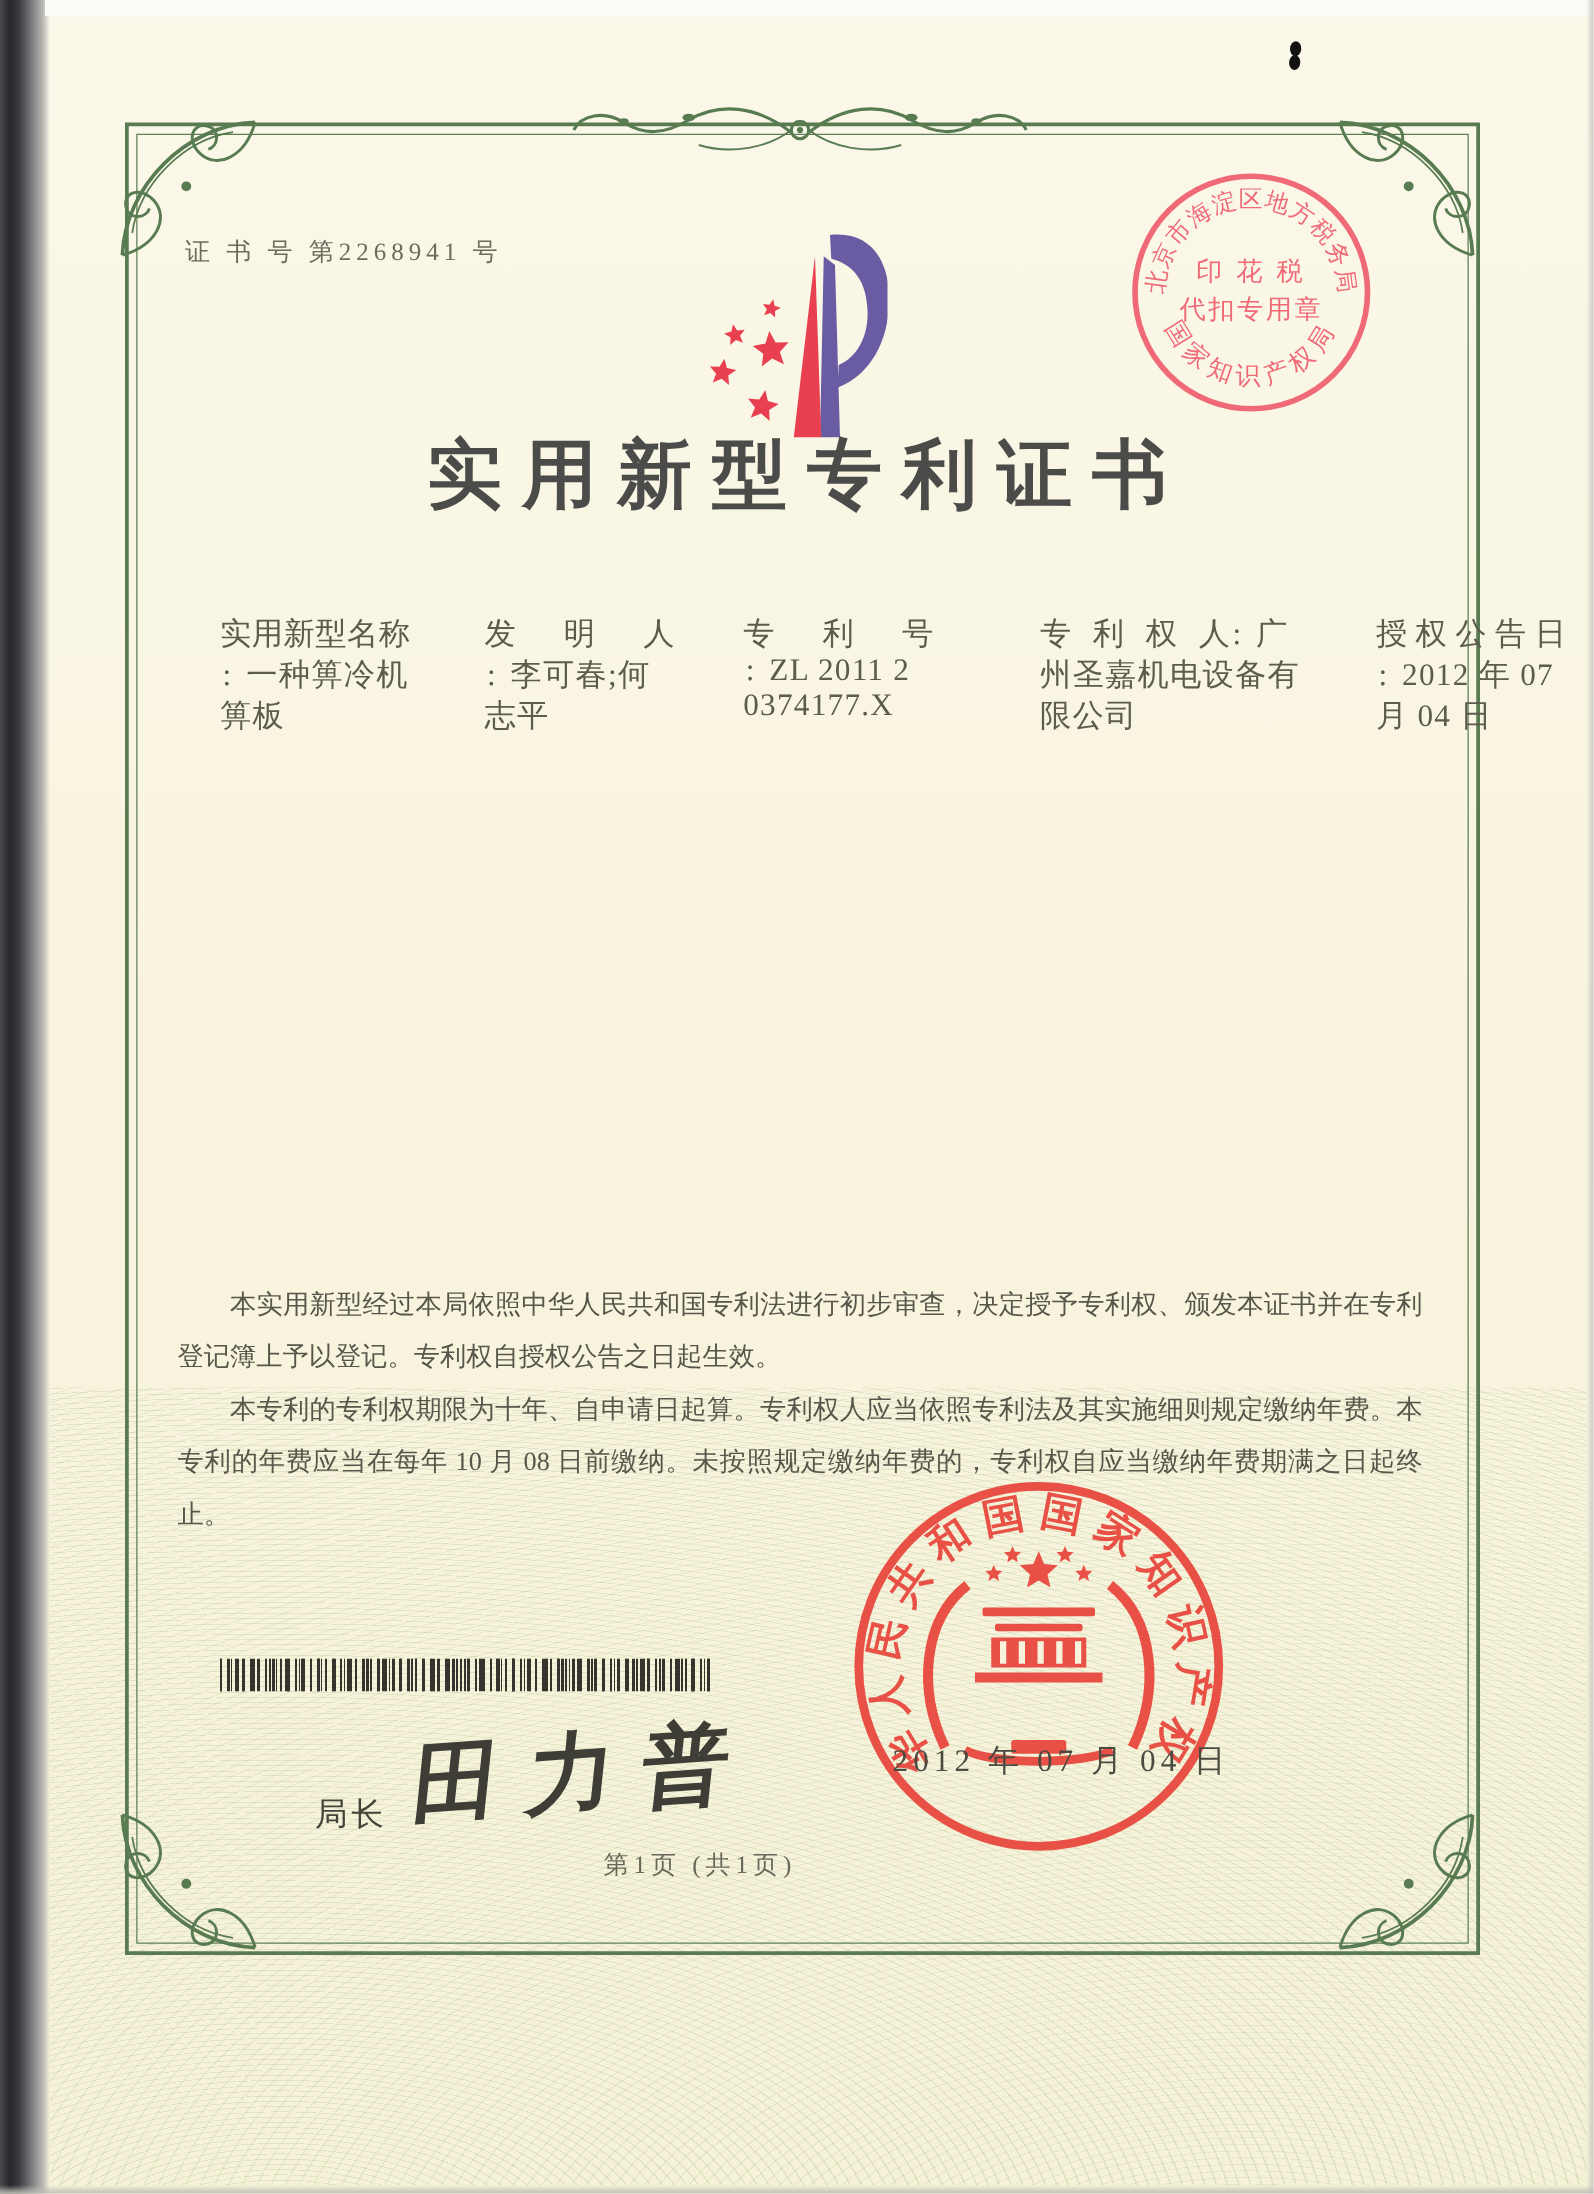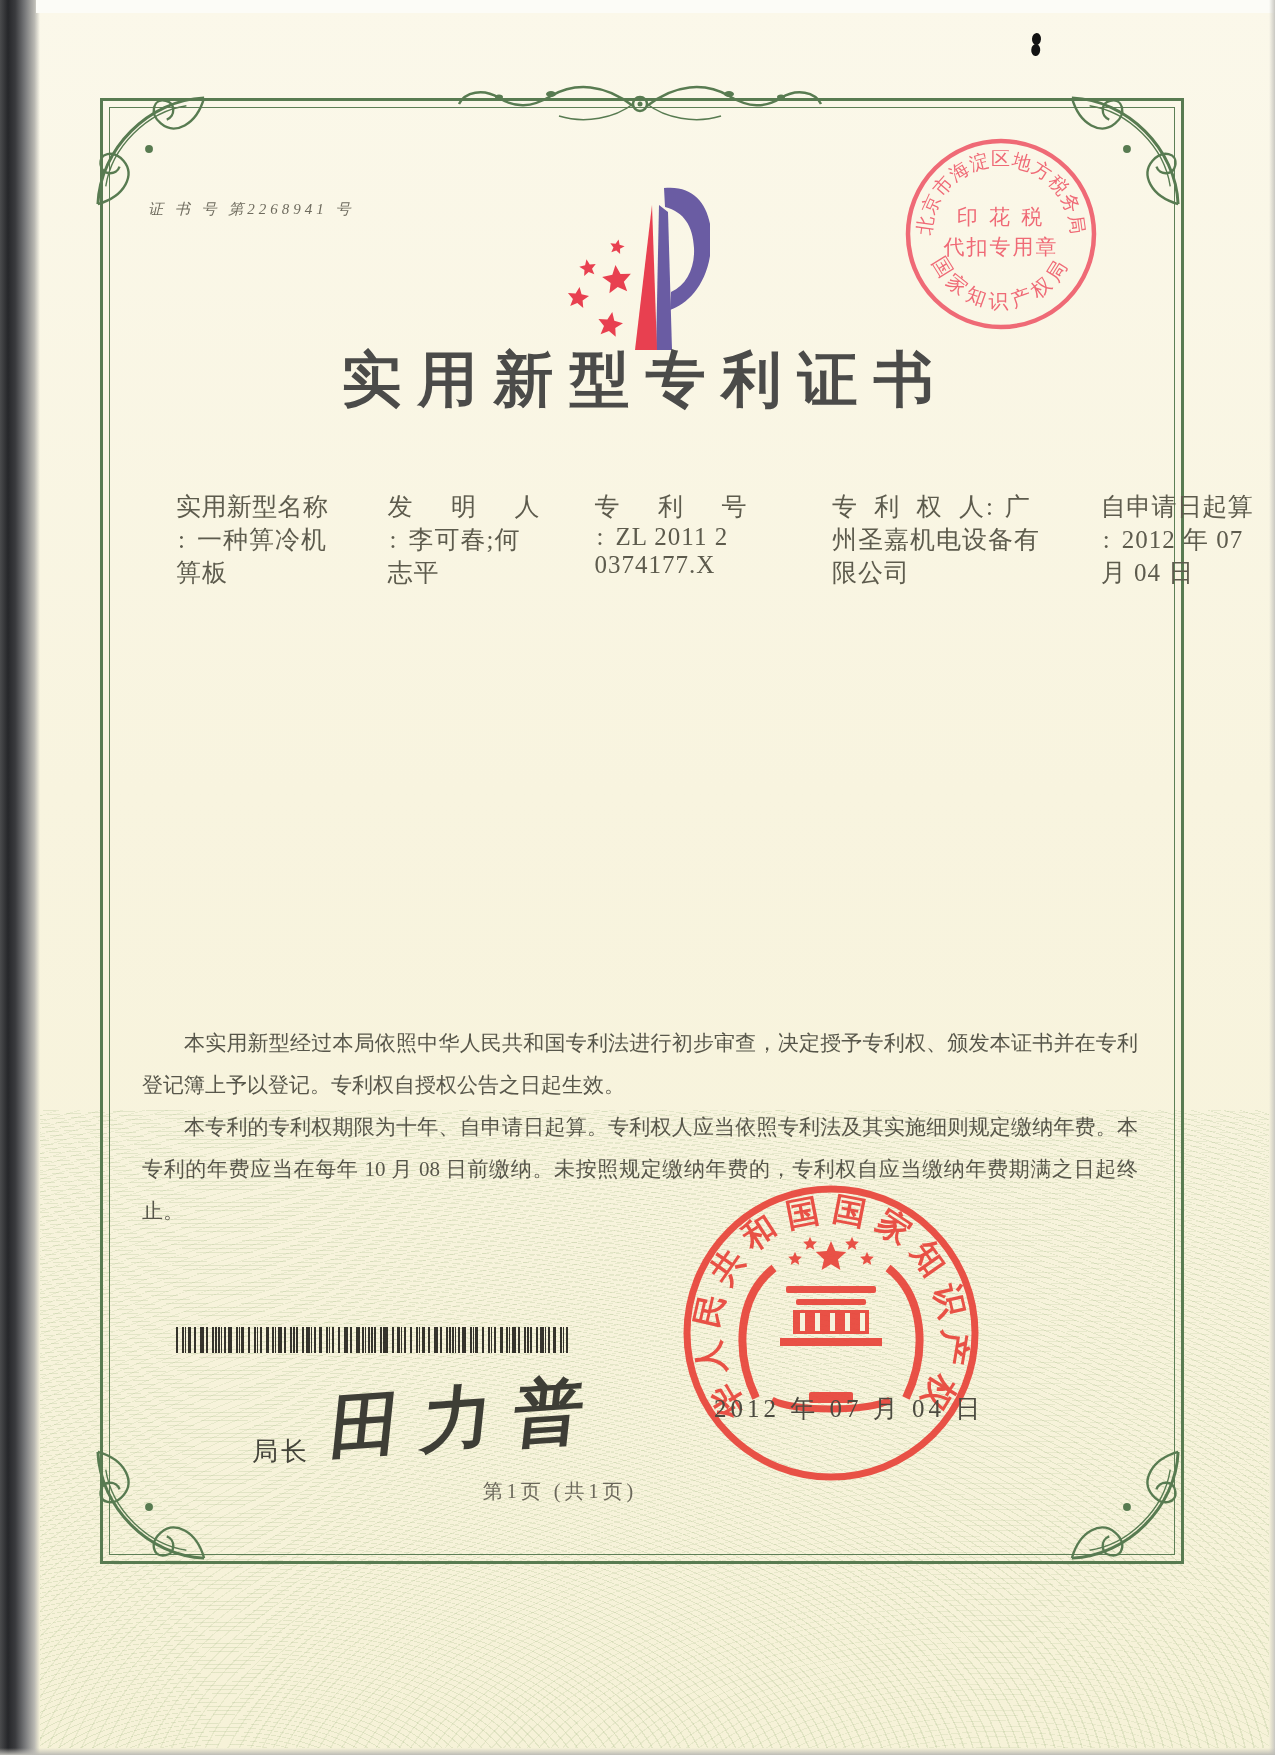--- a/index.html
+++ b/index.html
@@ -25,22 +25,22 @@
   .frame{position:absolute;left:100px;top:98px;width:1078px;height:1460px;
          border:3px solid #587b51;z-index:2;}
   .frame-inner{position:absolute;inset:6px;border:1px solid #5d7f56;}
   .corner{position:absolute;width:118px;height:118px;z-index:3;}
   .corner.tl{left:92px;top:92px;}
   .corner.tr{right:91px;top:92px;transform:scaleX(-1);}
   .corner.bl{left:92px;bottom:191px;transform:scaleY(-1);}
   .corner.br{right:91px;bottom:191px;transform:scale(-1,-1);}
   .top-orn{position:absolute;left:455px;top:74px;width:370px;height:66px;z-index:3;}
   
-  .cert-no{position:absolute;left:148px;top:200px;font-size:15px;letter-spacing:4px;
-           color:#6e6b5e;z-index:4;font-style:italic;}
+  .cert-no{position:absolute;left:148px;top:188px;font-size:20px;letter-spacing:4px;
+           color:#6e6b5e;z-index:4;}
   .logo{position:absolute;left:498px;top:172px;width:212px;height:178px;z-index:4;}
   .tax-stamp{position:absolute;left:888px;top:132px;width:226px;height:206px;z-index:4;opacity:.88;}
   .title{position:absolute;left:0;top:340px;width:100%;text-align:center;font-size:60px;
          font-weight:600;letter-spacing:16px;text-indent:16px;color:#4b4b49;z-index:4;}
   .fields{position:absolute;left:176px;top:490px;display:flex;flex-direction:row;gap:55px;
           font-size:25px;color:#5d5b4d;z-index:4;}
   .f-label{display:inline-block;width:152px;text-align:justify;text-align-last:justify;}
   .f-colon{margin-left:2px;}
   .f-value{margin-left:12px;letter-spacing:1px;}
   .body-text{position:absolute;left:142px;top:1022px;width:996px;font-size:21px;line-height:42px;
@@ -171,21 +171,21 @@
     <div class="field-row">
       <span class="f-label">发明人</span><span class="f-colon">:</span><span class="f-value">李可春;何志平</span>
     </div>
     <div class="field-row">
       <span class="f-label">专利号</span><span class="f-colon">:</span><span class="f-value">ZL 2011 2 0374177.X</span>
     </div>
     <div class="field-row">
       <span class="f-label">专利权人</span><span class="f-colon">:</span><span class="f-value">广州圣嘉机电设备有限公司</span>
     </div>
     <div class="field-row">
-      <span class="f-label">自申请日起算</span><span class="f-colon">:</span><span class="f-value">2012 年 07 月 04 日</span>
+      <span class="f-label">授权公告日</span><span class="f-colon">:</span><span class="f-value">2012 年 07 月 04 日</span>
     </div>
   </div>
 
   <div class="body-text">
     <p>本实用新型经过本局依照中华人民共和国专利法进行初步审查，决定授予专利权、颁发本证书并在专利登记簿上予以登记。专利权自授权公告之日起生效。</p>
     <p>本专利的专利权期限为十年、自申请日起算。专利权人应当依照专利法及其实施细则规定缴纳年费。本专利的年费应当在每年 10 月 08 日前缴纳。未按照规定缴纳年费的，专利权自应当缴纳年费期满之日起终止。</p>
   </div>
 
   <div class="barcode"></div>
 

